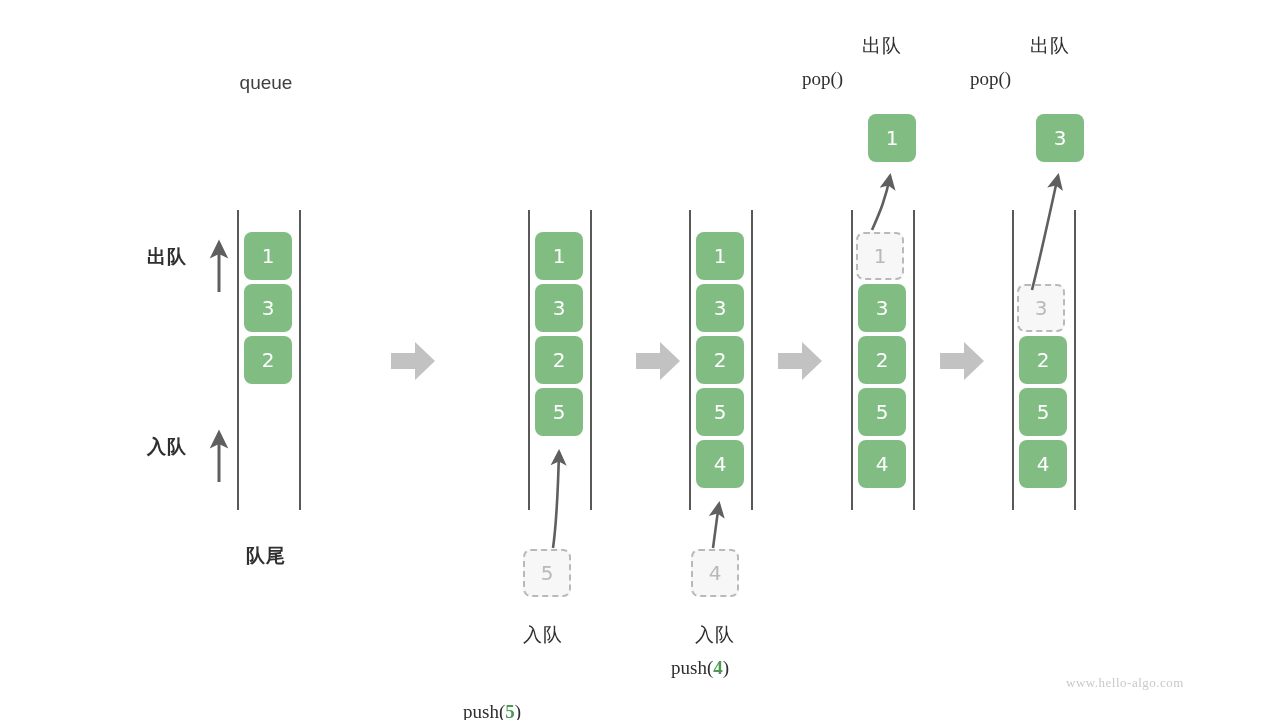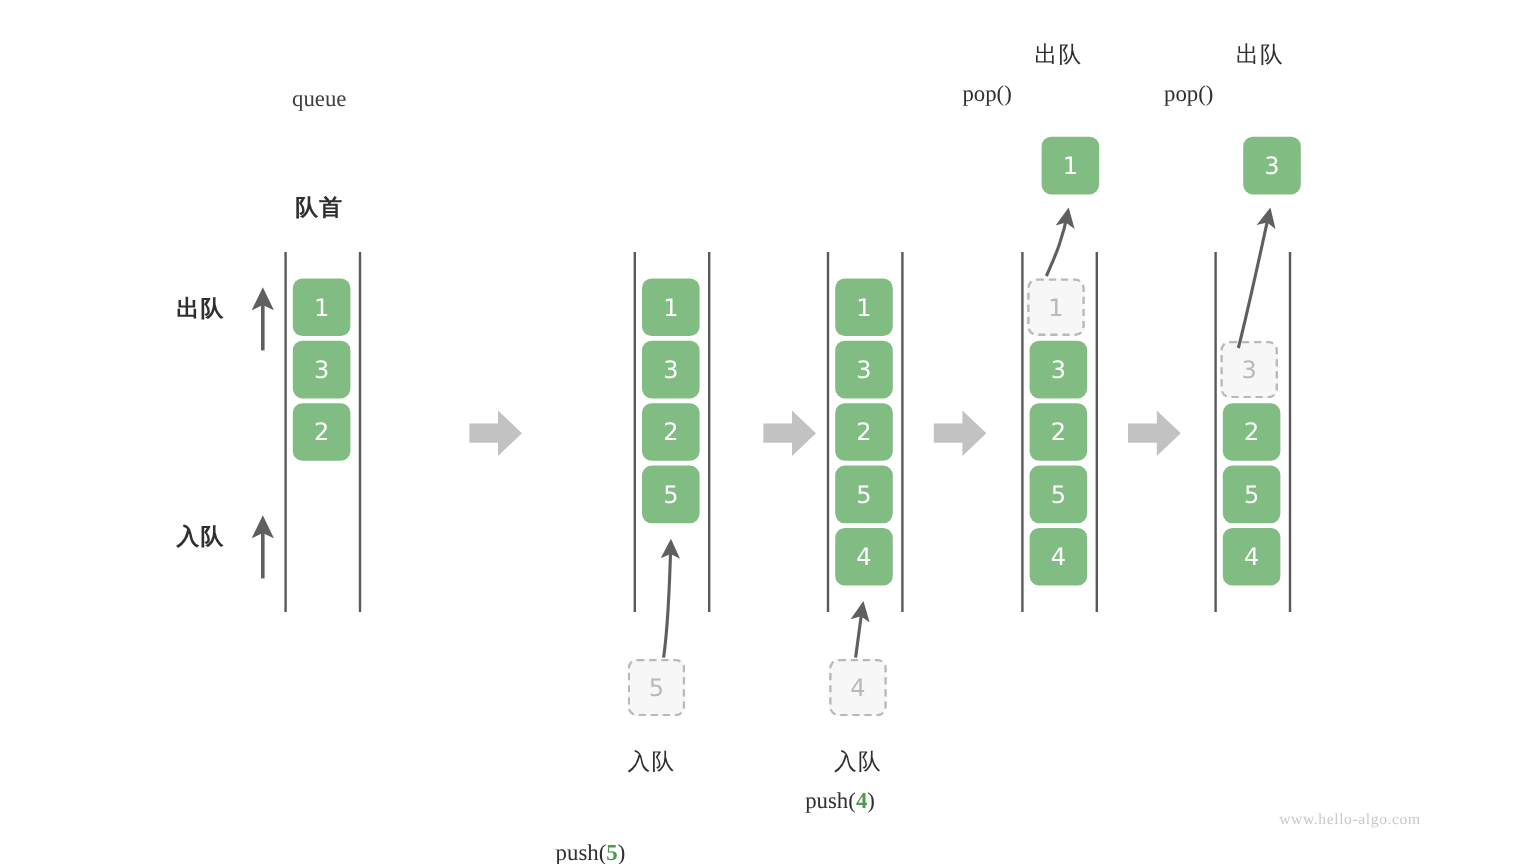--- a/index.html
+++ b/index.html
@@ -24,21 +24,21 @@
   
   .title-cn {
     font-size: 25px;
     font-weight: bold;
     color: #5a9e63;
     text-align: center;
     letter-spacing: 1px;
     white-space: nowrap;
   }
   .title-en {
-    font-family: Liberation Serif, serif;
+    font-family: Liberation Sans, sans-serif;
     font-size: 19px;
     color: #3f3f3f;
     text-align: center;
     white-space: nowrap;
   }
   .edge-label {
     font-size: 19px;
     font-weight: bold;
     color: #2f2f2f;
     text-align: center;
@@ -106,21 +106,21 @@
   
   #overlay { position: absolute; left: 0; top: 0; width: 1280px; height: 720px; pointer-events: none; }
 </style>
 </head>
 <body>
 
 <div id="stage">
 
   <div class="abs title-en" style="left:166px; top:72px; width:200px;">queue</div>
 
-  <div class="abs edge-label" style="left:186px; top:160px; width:160px;">队首</div>
+  <div class="abs edge-label" style="left:186px; top:543px; width:160px;">队尾</div>
 
   <div class="abs side-label" style="left:147px; top:244px;">出队</div>
   <div class="abs side-label" style="left:147px; top:434px;">入队</div>
 
   <div class="abs rail" style="left:237px; top:210px; height:300px;"></div>
   <div class="abs rail" style="left:299px; top:210px; height:300px;"></div>
 
   <div class="abs cell" style="left:244px; top:232px;">1</div>
   <div class="abs cell" style="left:244px; top:284px;">3</div>
   <div class="abs cell" style="left:244px; top:336px;">2</div>

